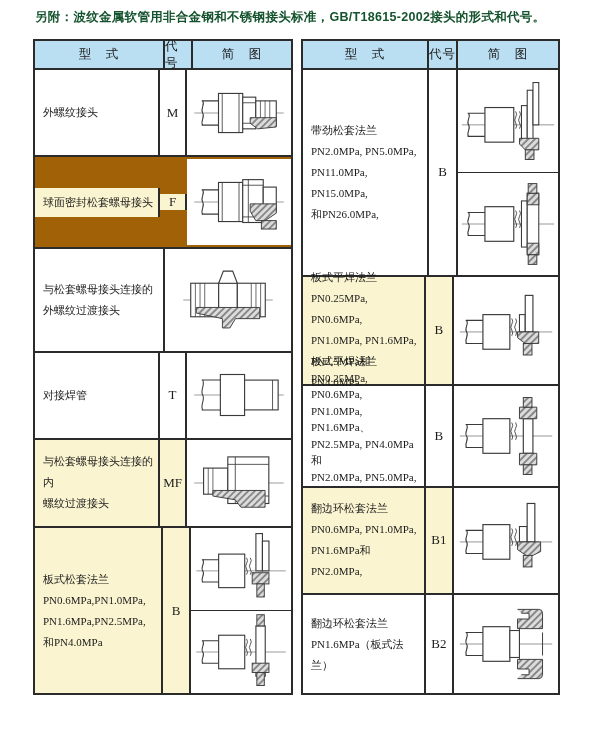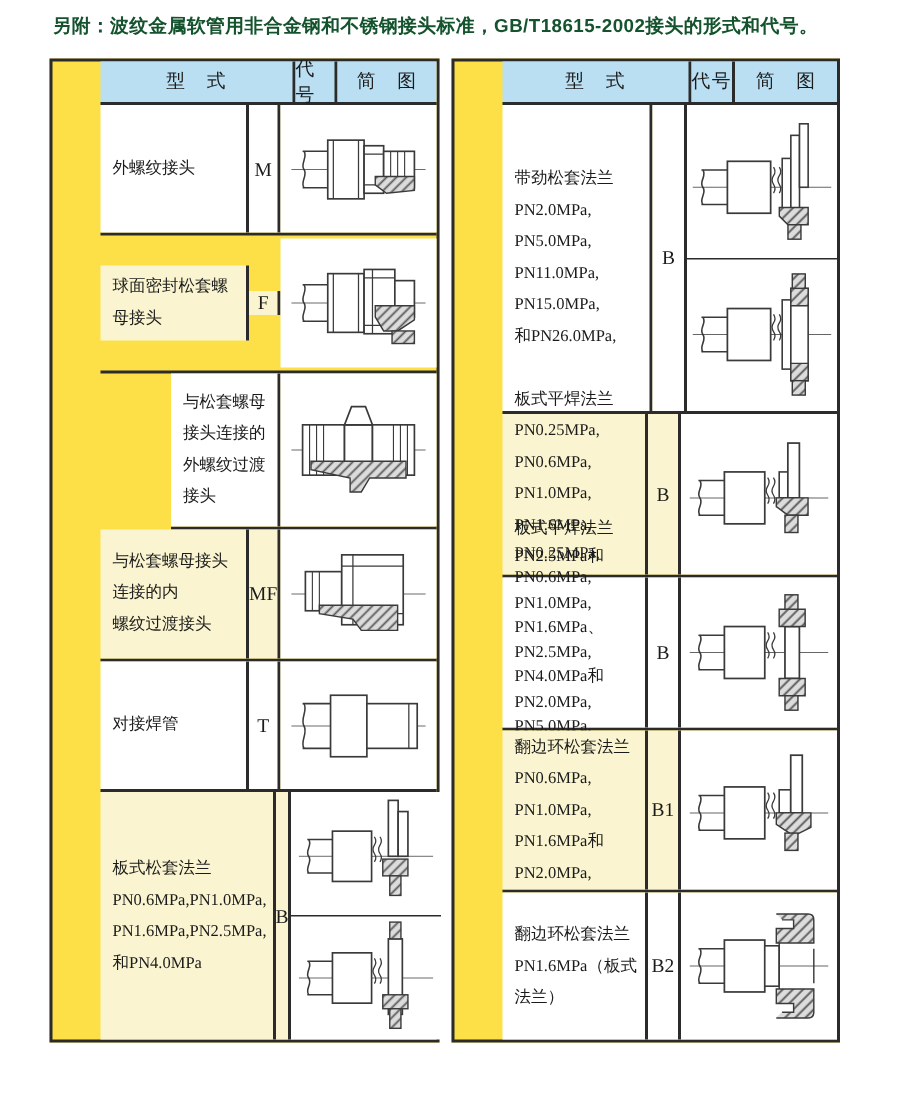--- a/index.html
+++ b/index.html
@@ -9,21 +9,21 @@
     color:#1b1b1b;overflow:hidden;
   }
   .title{
     position:absolute;left:35px;top:9px;width:540px;
     font-family:"Liberation Sans","DejaVu Sans",sans-serif;
     font-weight:bold;font-size:12.5px;letter-spacing:.3px;color:#14532d;
   }
   .tbl{
     position:absolute;top:39px;box-sizing:border-box;
     border:2.5px solid var(--grid,#2b2b2b);
-    display:flex;flex-direction:column;background:#fde047;padding-left:32px;
+    display:flex;flex-direction:column;background:#a16207;
   }
   .tbl-left{left:33px;width:260px;height:656px;}
   .tbl-right{left:301px;width:259px;height:656px;}
   .tr{display:flex;box-sizing:border-box;border-bottom:2px solid var(--grid,#2b2b2b);}
   .tr:last-child{border-bottom:none;flex:1;}
   .td{box-sizing:border-box;display:flex;align-items:center;background:#fff;}
   .c-type{border-right:2px solid var(--grid,#2b2b2b);padding:4px 4px 4px 8px;}
   .c-code{border-right:2px solid var(--grid,#2b2b2b);justify-content:center;}
   .c-diag{flex:1;justify-content:center;padding:2px;}
   .tbl-left .c-type{width:130px;}
@@ -31,21 +31,21 @@
   .tbl-right .c-type{width:126px;}
   .tbl-right .c-code{width:29px;}
   .thead .td{background:var(--header-bg,#badff2);justify-content:center;padding:0;}
   .thead{height:29px;flex:none;}
   .th-label{font-size:12.5px;letter-spacing:1px;}
   .hl .c-type,.hl .c-code{background:var(--highlight-bg,#faf5d0);}
   .type-text{font-size:11px;line-height:21px;white-space:pre-line;}
   .lh16 .type-text{font-size:11px;line-height:16.5px;}
   .code-text{font-size:13px;}
   
-  .lt-r1{height:87px;}.lt-r2{height:95px;align-items:center;}.lt-r3{height:106px;margin-left:47px;}
+  .lt-r1{height:87px;}.lt-r2{height:95px;align-items:center;}.lt-r3{height:106px;}
   .lt-r4{height:91px;}.lt-r5{height:87px;}
   .rt-r1{height:208px;}.rt-r2{height:109px;}.rt-r3{height:102px;}.rt-r4{height:108px;}
   .diag-stack{display:flex;flex-direction:column;width:100%;height:100%;padding:0;}
   .diag-stack .sub{flex:1;display:flex;align-items:center;justify-content:center;}
   .diag-stack .sub:first-child{border-bottom:1.5px solid var(--grid,#2b2b2b);}
   svg.diag{width:100px;height:82px;display:block;}
   .rt-r1 svg.diag{height:96px;}
   .rt-r2 svg.diag,.rt-r3 svg.diag,.rt-r4 svg.diag,.tbl-right .tr:last-child svg.diag{height:94px;}
 </style>
 </head>
@@ -133,55 +133,55 @@
         <path d="M17 26 V62 M22 26 V62 M27 26 V62" stroke="#3a3a3a" stroke-width="0.8" fill="none"></path>
         <rect x="42" y="26" width="20" height="36" fill="#fff" stroke="#3a3a3a" stroke-width="1.2"></rect>
         <polygon points="42,26 47,13 57,13 62,26" fill="#fff" stroke="#3a3a3a" stroke-width="1.2"></polygon>
         <rect x="62" y="26" width="30" height="36" fill="#fff" stroke="#3a3a3a" stroke-width="1.2"></rect>
         <path d="M77 26 V62 M82 26 V62 M87 26 V62" stroke="#3a3a3a" stroke-width="0.8" fill="none"></path>
         <polygon points="18,52 86,52 86,64 60,64 54,74 46,74 46,64 18,58" fill="url(#hp)" stroke="#3a3a3a" stroke-width="1"></polygon>
       </svg>
     </div>
   </div>
 
+  <div class="tr lt-r5">
+    <div class="td c-type">
+        <span class="type-text">对接焊管</span>
+      </div>
+    <div class="td c-code">
+        <span class="code-text">T</span>
+      </div>
+    <div class="td c-diag">
+      <svg class="diag" viewBox="0 0 104 88">
+        <path d="M4 44 H100" stroke="#666" stroke-width="0.7" fill="none"></path>
+        <path d="M12 28 H32 M12 60 H32" stroke="#3a3a3a" stroke-width="1.1" fill="none"></path>
+        <path d="M13 28 c3 5 -3 11 0 16 c3 5 -3 11 0 16" stroke="#3a3a3a" stroke-width="1.1" fill="none"></path>
+        <rect x="32" y="22" width="26" height="44" fill="#fff" stroke="#3a3a3a" stroke-width="1.2"></rect>
+        <rect x="58" y="28" width="36" height="32" fill="#fff" stroke="#3a3a3a" stroke-width="1.2"></rect>
+        <path d="M88 28 V60" stroke="#3a3a3a" stroke-width="0.9" fill="none"></path>
+      </svg>
+    </div>
+  </div>
+
   <div class="tr lt-r4 hl">
     <div class="td c-type">
         <span class="type-text">与松套螺母接头连接的内
 螺纹过渡接头</span>
       </div>
     <div class="td c-code">
         <span class="code-text">MF</span>
       </div>
     <div class="td c-diag">
       <svg class="diag" viewBox="0 0 104 88">
         <path d="M4 44 H100" stroke="#666" stroke-width="0.7" fill="none"></path>
         <rect x="14" y="28" width="26" height="28" fill="#fff" stroke="#3a3a3a" stroke-width="1.2"></rect>
         <path d="M19 28 V56 M24 28 V56" stroke="#3a3a3a" stroke-width="0.8" fill="none"></path>
         <rect x="40" y="16" width="44" height="50" fill="#fff" stroke="#3a3a3a" stroke-width="1.2"></rect>
         <path d="M48 16 V66 M40 24 H84 M40 58 H84" stroke="#3a3a3a" stroke-width="0.9" fill="none"></path>
         <polygon points="24,52 80,52 80,70 54,70 48,62 24,58" fill="url(#hp)" stroke="#3a3a3a" stroke-width="1"></polygon>
-      </svg>
-    </div>
-  </div>
-
-  <div class="tr lt-r5">
-    <div class="td c-type">
-        <span class="type-text">对接焊管</span>
-      </div>
-    <div class="td c-code">
-        <span class="code-text">T</span>
-      </div>
-    <div class="td c-diag">
-      <svg class="diag" viewBox="0 0 104 88">
-        <path d="M4 44 H100" stroke="#666" stroke-width="0.7" fill="none"></path>
-        <path d="M12 28 H32 M12 60 H32" stroke="#3a3a3a" stroke-width="1.1" fill="none"></path>
-        <path d="M13 28 c3 5 -3 11 0 16 c3 5 -3 11 0 16" stroke="#3a3a3a" stroke-width="1.1" fill="none"></path>
-        <rect x="32" y="22" width="26" height="44" fill="#fff" stroke="#3a3a3a" stroke-width="1.2"></rect>
-        <rect x="58" y="28" width="36" height="32" fill="#fff" stroke="#3a3a3a" stroke-width="1.2"></rect>
-        <path d="M88 28 V60" stroke="#3a3a3a" stroke-width="0.9" fill="none"></path>
       </svg>
     </div>
   </div>
 
   <div class="tr hl">
     <div class="td c-type">
         <span class="type-text">板式松套法兰
 PN0.6MPa,PN1.0MPa,
 PN1.6MPa,PN2.5MPa,
 和PN4.0MPa</span>

